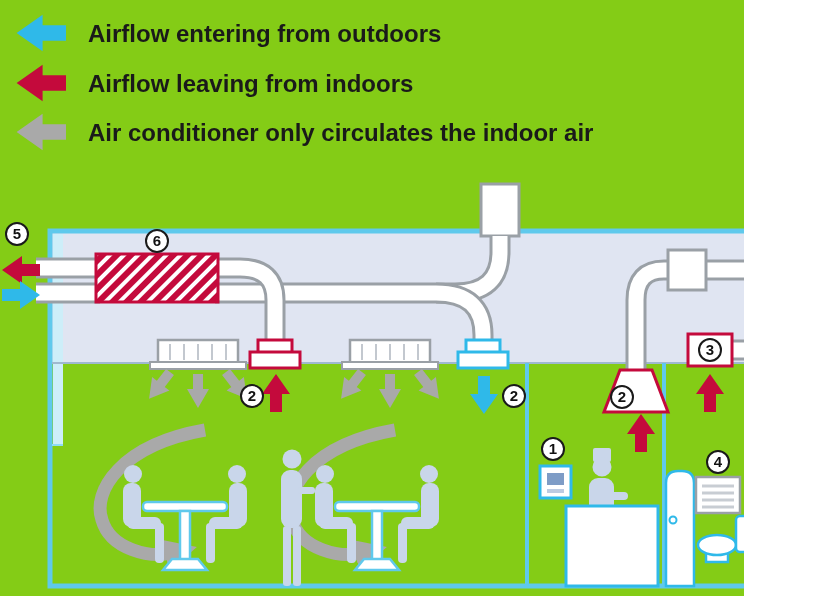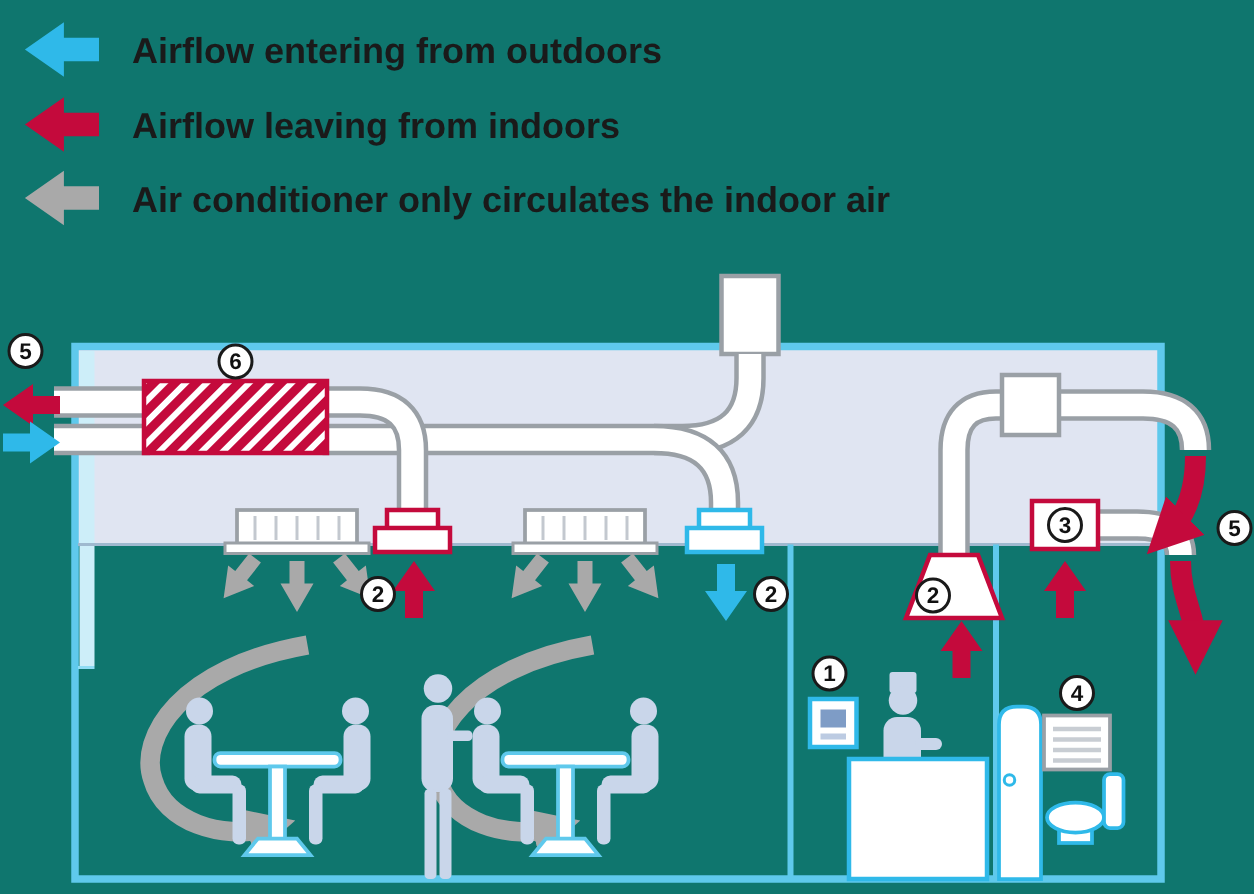--- a/index.html
+++ b/index.html
@@ -1,16 +1,16 @@
 <!DOCTYPE html>
 <html><head>
 <meta charset="utf-8">
 <style>
   html,body{margin:0;padding:0;background:#fff;}
-  .stage{position:relative;width:836px;height:596px;background:#0f766e;overflow:hidden;}
+  .stage{position:relative;width:744px;height:596px;background:#84cc16;overflow:hidden;}
   svg{display:block;}
   text{font-family:"Liberation Sans","DejaVu Sans",sans-serif;}
   .legend-text{font-size:24px;font-weight:600;fill:#1a1a1a;}
   .num-text{font-size:15px;font-weight:700;fill:#111;text-anchor:middle;}
   .num-circle{fill:#fff;stroke:#1a1a1a;stroke-width:2;}
   .duct-o{fill:none;stroke:#9aa0a6;stroke-width:21;stroke-linecap:butt;stroke-linejoin:round;}
   .duct-i{fill:none;stroke:#fff;stroke-width:15;stroke-linecap:butt;stroke-linejoin:round;}
   .wall{stroke:#5fc9ec;fill:none;}
   .sil{fill:#c9d6ea;}
   .gray-arc{fill:none;stroke:#a9a9a9;stroke-width:13;stroke-linecap:butt;}

